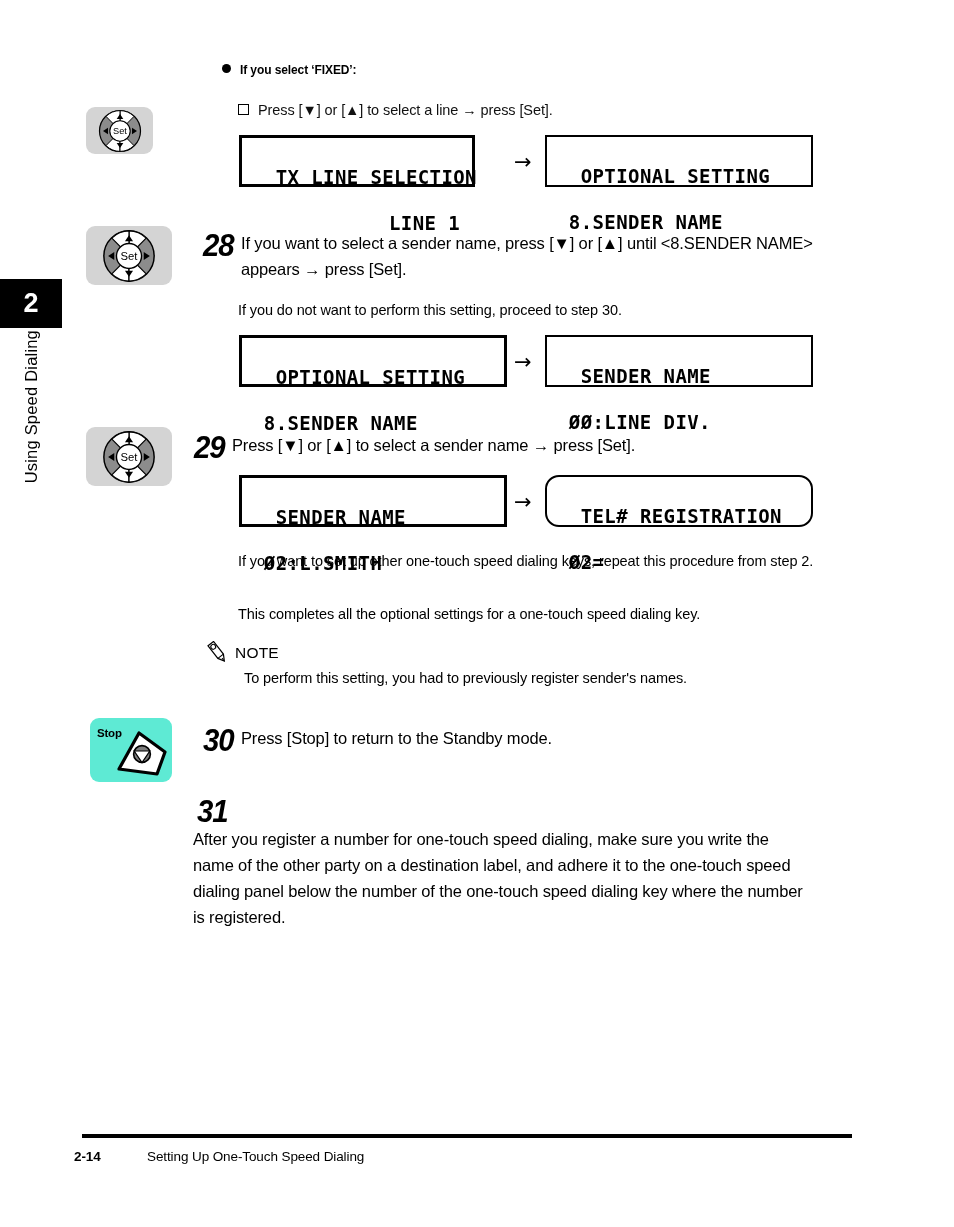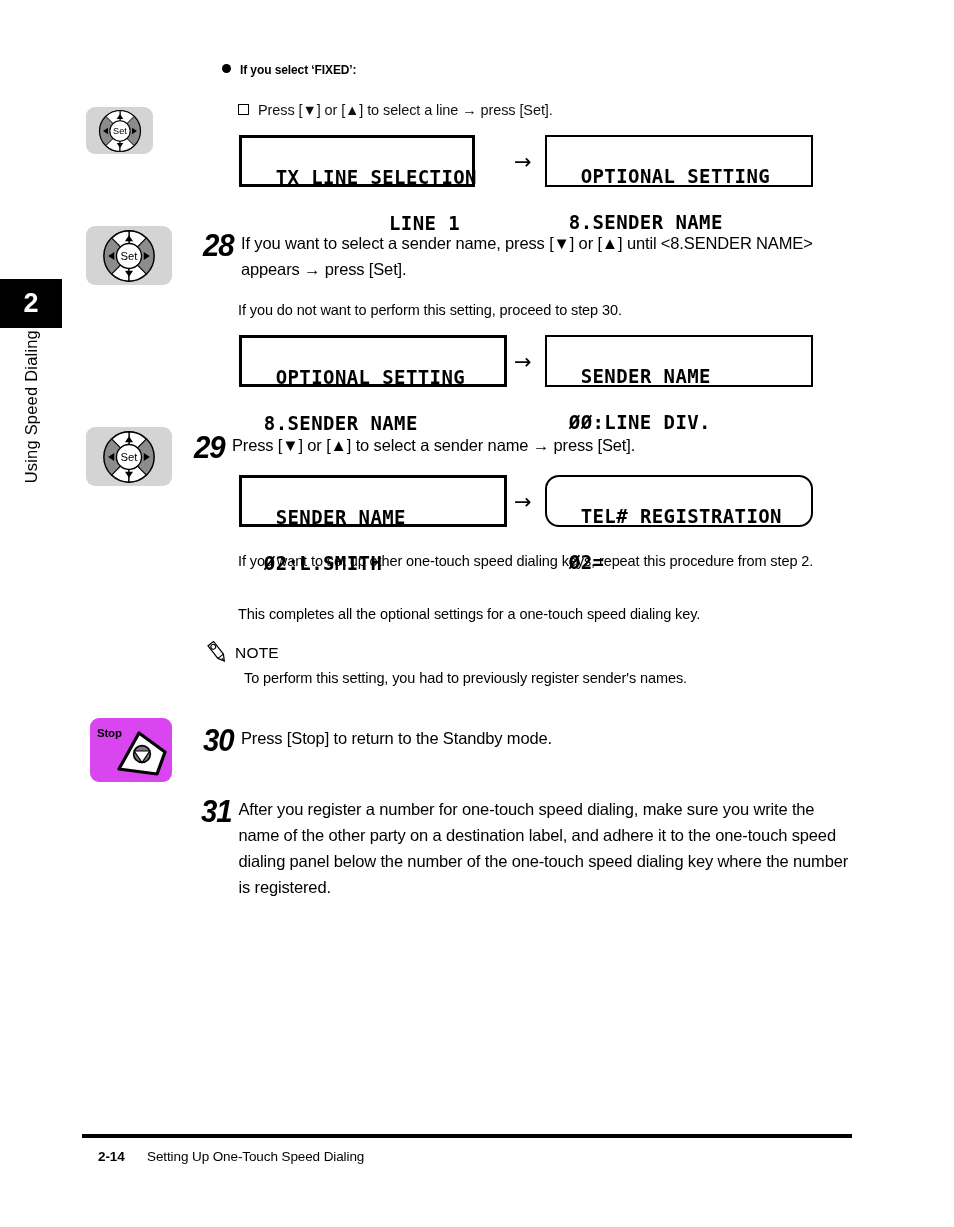--- a/index.html
+++ b/index.html
@@ -54,21 +54,21 @@
   
   .icon-chip {
     position: absolute;
     background: #d4d4d4;
     border-radius: 9px;
   }
   .nav-wheel { position: absolute; }
 
   .stop-chip {
     position: absolute;
-    background: #d946ef;
+    background: #5eead4;
     border-radius: 9px;
   }
   .stop-label {
     position: absolute;
     font-size: 11.5px;
     font-weight: bold;
     color: #000;
     letter-spacing: -0.2px;
   }
 
@@ -173,21 +173,21 @@
   #footer-rule {
     position: absolute;
     left: 82px;
     top: 1134px;
     width: 770px;
     height: 4px;
     background: #000;
   }
   #footer-page {
     position: absolute;
-    left: 98px;
+    left: 74px;
     top: 1149px;
     font-size: 13.5px;
     font-weight: bold;
     letter-spacing: -0.1px;
   }
   #footer-title {
     position: absolute;
     left: 147px;
     top: 1149px;
     font-size: 13.5px;
@@ -325,20 +325,20 @@
     <circle cx="30" cy="24" r="8.4" fill="#7d7d7d" stroke="#000" stroke-width="1.6"></circle>
     <path d="M22.2 21 L37.8 21 L30 32.6 Z" fill="#ffffff" stroke="#000" stroke-width="1.2"></path>
   </svg>
 </div>
 
 <div class="step-row" style="left:197px; top:725px; width:625px;">
   <div class="step-num" style="width:42px;">30</div>
   <div class="step-heading" style="width:575px; margin-left:-4px;">Press [Stop] to return to the Standby mode.</div>
 </div>
 
-<div class="step-row" style="left:197px; top:796px; width:660px;">
+<div class="step-row" style="left:197px; top:796px; width:660px;flex-direction:column;">
   <div class="step-num" style="width:42px;">31</div>
   <div class="step-heading" style="width:615px; margin-left:-4px;">After you register a number for one-touch speed dialing, make sure you write the name of the other party on a destination label, and adhere it to the one-touch speed dialing panel below the number of the one-touch speed dialing key where the number is registered.</div>
 </div>
 
 <div id="footer-rule"></div>
 <div id="footer-page">2-14</div>
 <div id="footer-title">Setting Up One-Touch Speed Dialing</div>
 
 </body></html>

